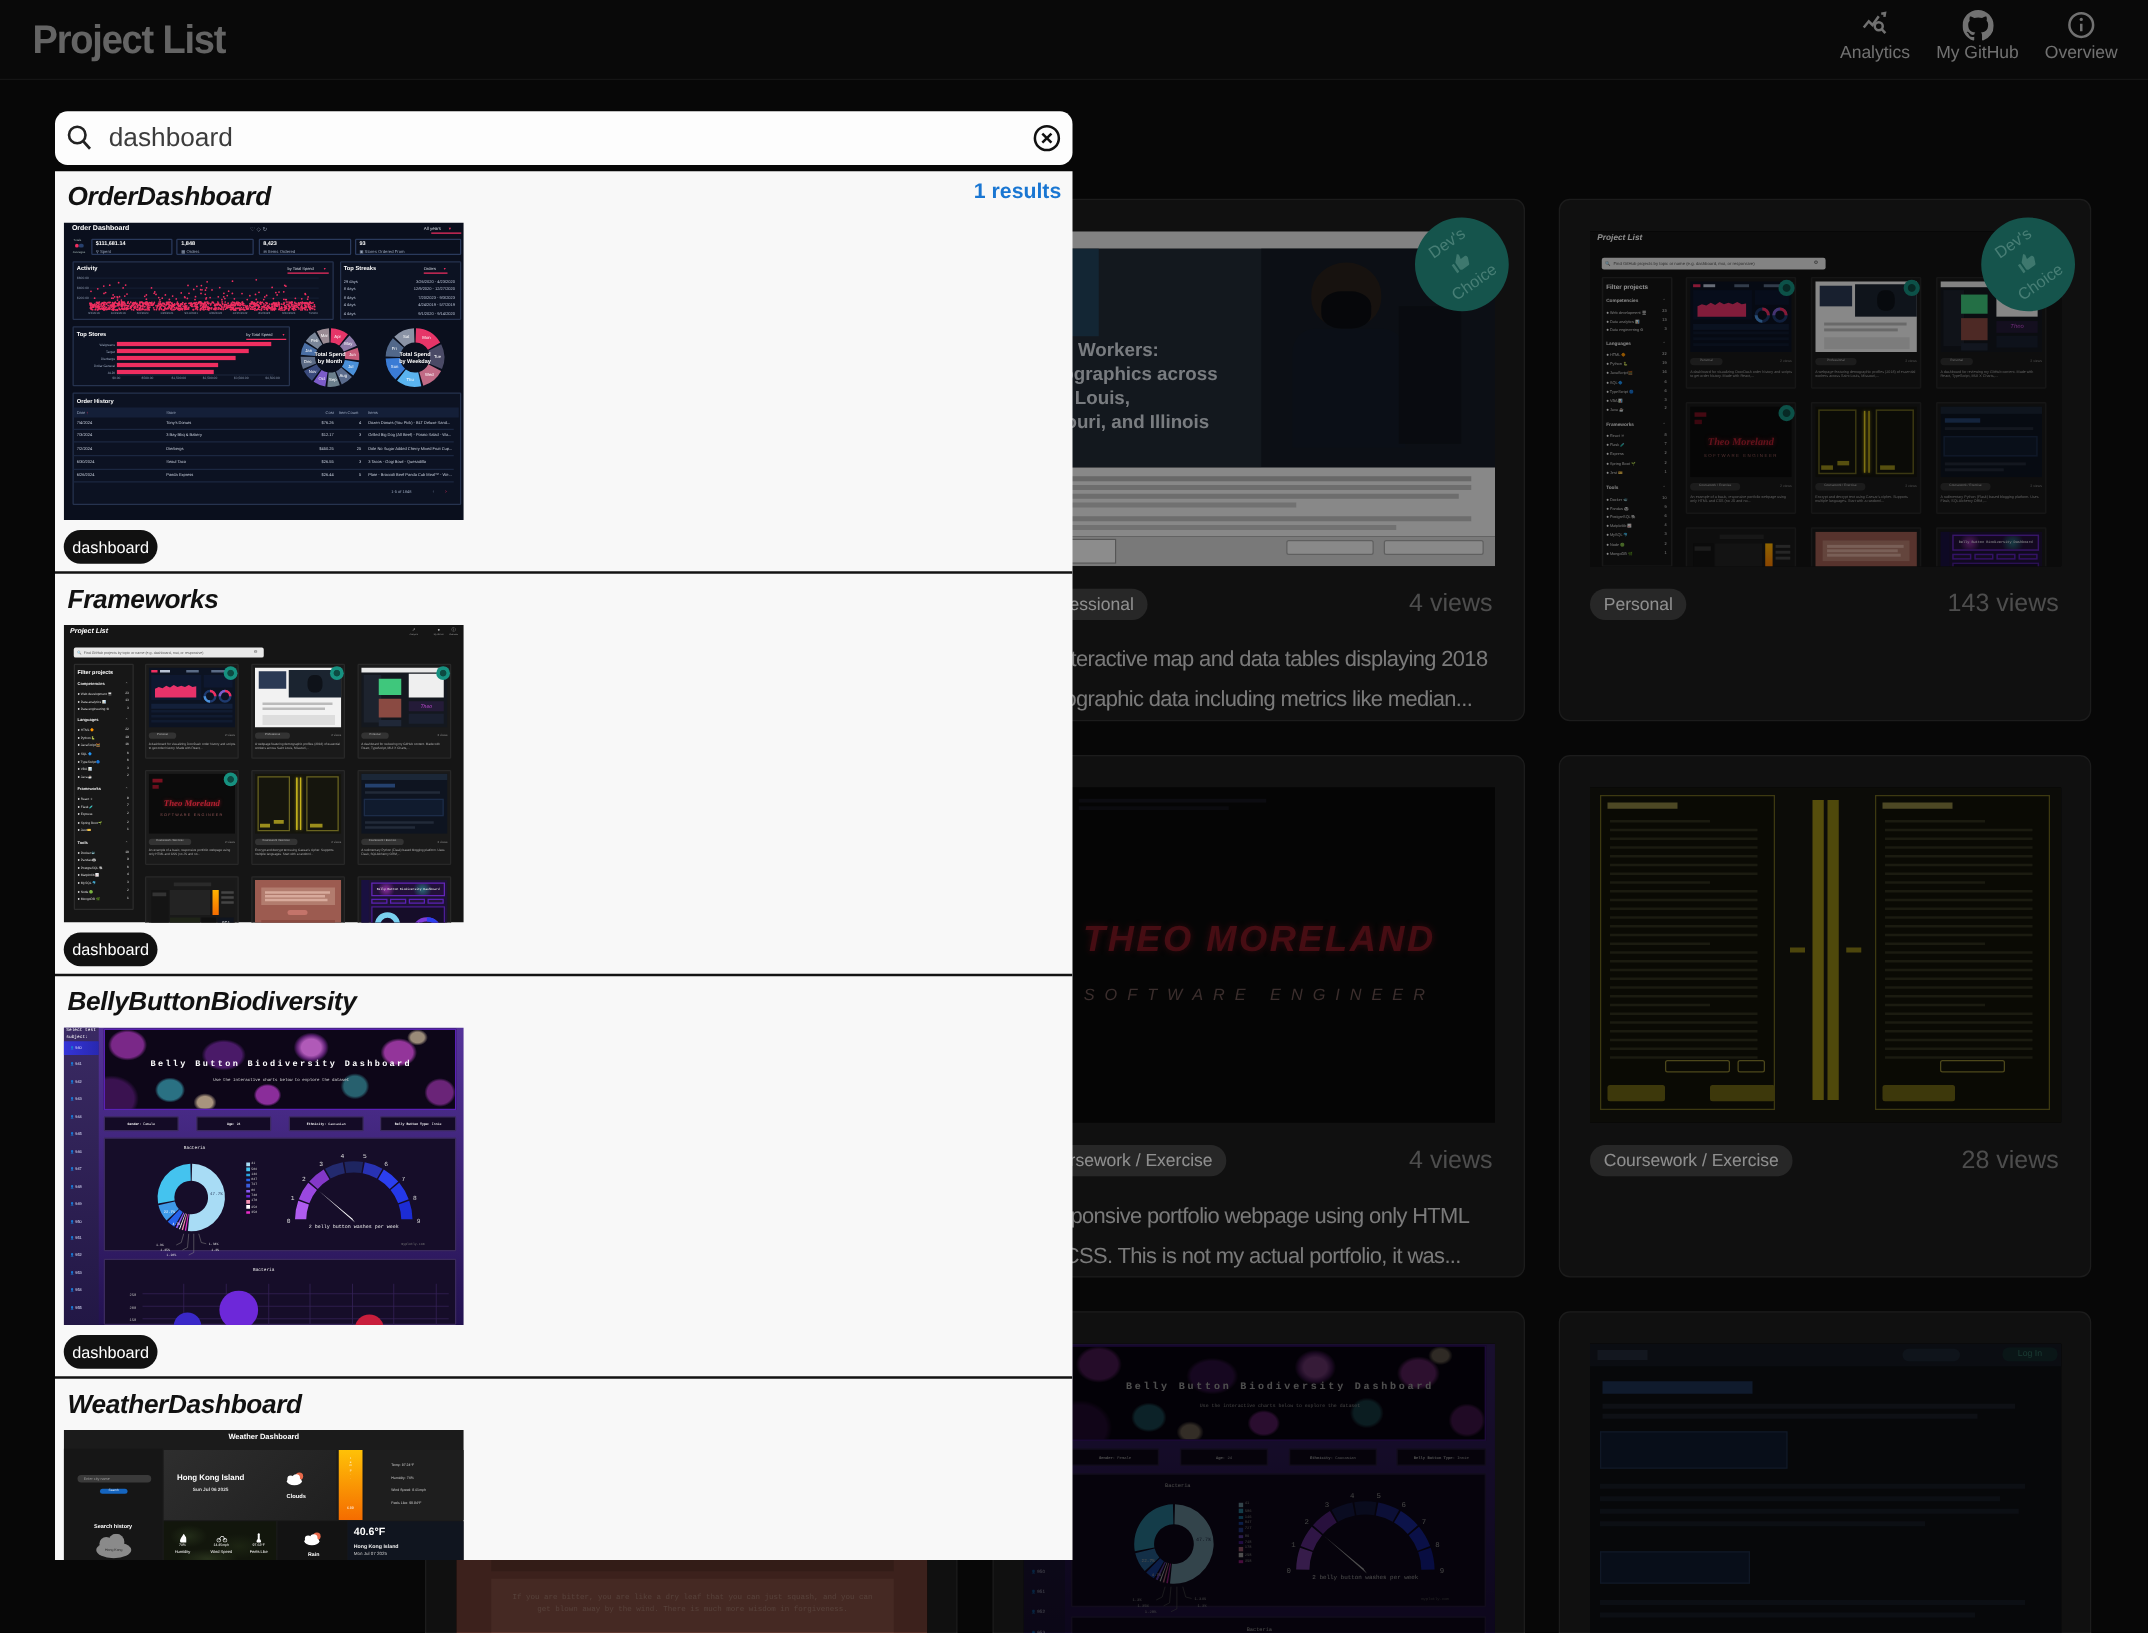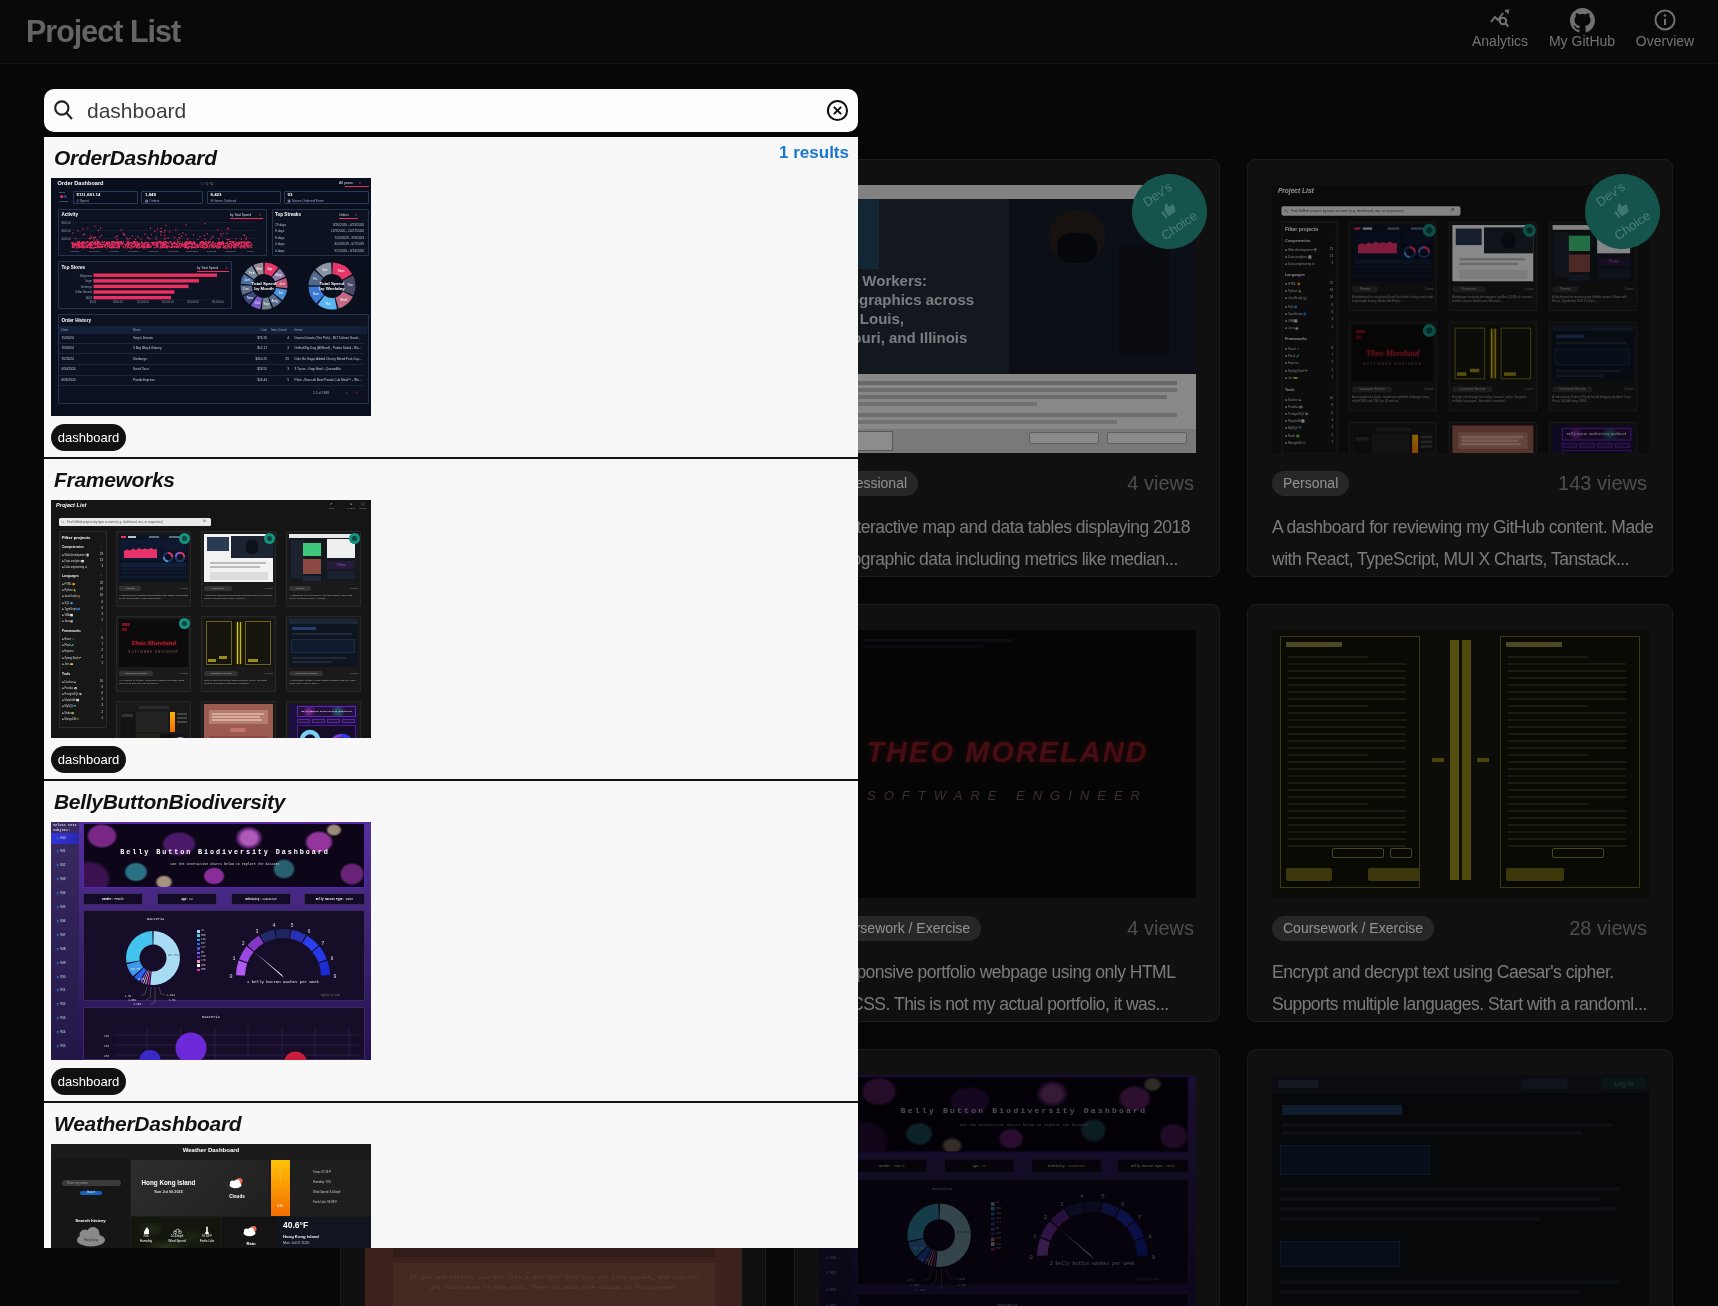--- a/index.html
+++ b/index.html
@@ -298,21 +298,20 @@
               <path d="M52.5 31.5 A10.5 10.5 0 0 1 63 42" fill="none" stroke="#2b3ff0" stroke-width="3.5"></path>
 <line x1="52.5" y1="42" x2="46" y2="34" stroke="#fff" stroke-width="0.8"></line>
 </svg>
           </div>
 
 <div class="a" style="left:238px;top:264px;width:70px;font-size:2.5px;line-height:3.4px;color:#aaa;"></div>
 </div>
       </div>
       <div class="ctag">Personal</div>
       <div class="cviews">143 views</div>
-      <div class="cdesc">A dashboard for reviewing my GitHub content. Made<br>with React, TypeScript, MUI X Charts, Tanstack...</div>
       <div class="badge" style="right:12px;top:14px;">
         <div class="t1">Dev's</div>
         <svg style="position:absolute;left:29px;top:27px;" width="17" height="17" viewBox="0 0 24 24" fill="#6fd6c4">
           <path d="M2 20h2c.55 0 1-.45 1-1v-9c0-.55-.45-1-1-1H2v11zm19.83-7.12c.11-.25.17-.52.17-.8V11c0-1.1-.9-2-2-2h-5.5l.92-4.65c.05-.22.02-.46-.08-.66-.23-.45-.52-.86-.88-1.22L14 2 7.59 8.41C7.21 8.79 7 9.3 7 9.83v7.84C7 18.95 8.05 20 9.34 20h8.11c.7 0 1.36-.37 1.72-.97l2.66-6.15z"></path>
         </svg>
         <div class="t2">Choice</div>
       </div>
     </div>
     <div class="card" style="left:794px;top:604px;">
       <div class="cimg">
@@ -397,21 +396,20 @@
 <div class="a" style="left:205px;top:128px;width:12px;height:4px;background:#8a7e16;"></div>
 <div class="a" style="left:60px;top:218px;width:52px;height:10px;border:1px solid #8a8030;border-radius:2px;"></div>
 <div class="a" style="left:118px;top:218px;width:22px;height:10px;border:1px solid #8a8030;border-radius:2px;"></div>
 <div class="a" style="left:280px;top:218px;width:52px;height:10px;border:1px solid #8a8030;border-radius:2px;"></div>
 <div class="a" style="left:14px;top:238px;width:46px;height:13px;background:#6e6414;border-radius:2px;"></div>
 <div class="a" style="left:96px;top:238px;width:52px;height:13px;background:#6e6414;border-radius:2px;"></div>
 <div class="a" style="left:234px;top:238px;width:58px;height:13px;background:#6e6414;border-radius:2px;"></div>
 </div>
       <div class="ctag">Coursework / Exercise</div>
       <div class="cviews">28 views</div>
-      <div class="cdesc">Encrypt and decrypt text using Caesar's cipher.<br>Supports multiple languages. Start with a randoml...</div>
     </div>
     <div class="card" style="left:340px;top:1049px;">
       <div class="cimg">
 <div class="a" style="left:0;top:0;width:377px;height:268px;background:#6b3c33;"></div>
 <div class="a" style="left:28px;top:170px;width:322px;height:12px;background:#5c322a;"></div>
 <div class="a" style="left:28px;top:188px;width:322px;height:46px;background:#7c4a3f;"></div>
 <div class="a" style="left:38px;top:198px;width:302px;text-align:center;font-size:6px;line-height:10px;color:#9a7468;font-family:'Liberation Mono',monospace;">If you are bitter, you are like a dry leaf that you can just squash, and you can get blown away by the wind. There is much more wisdom in forgiveness.</div>
 
 </div>
     </div>

